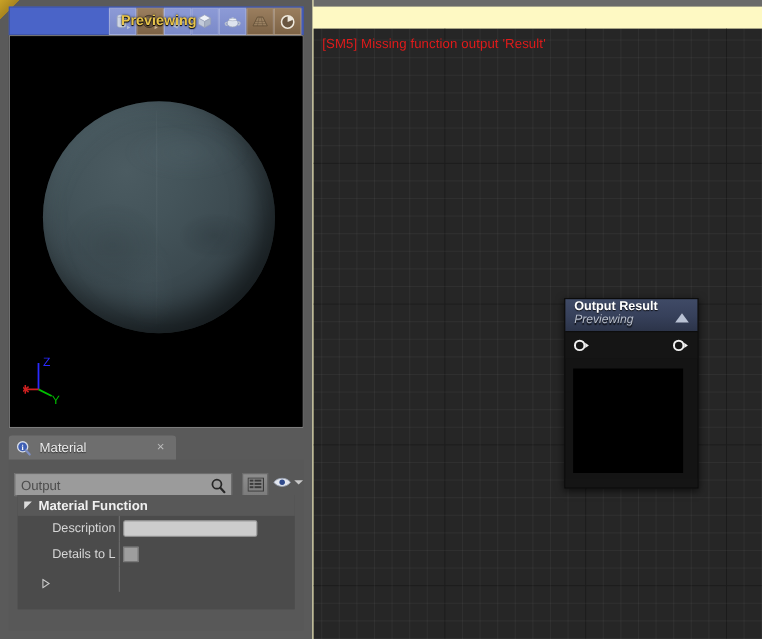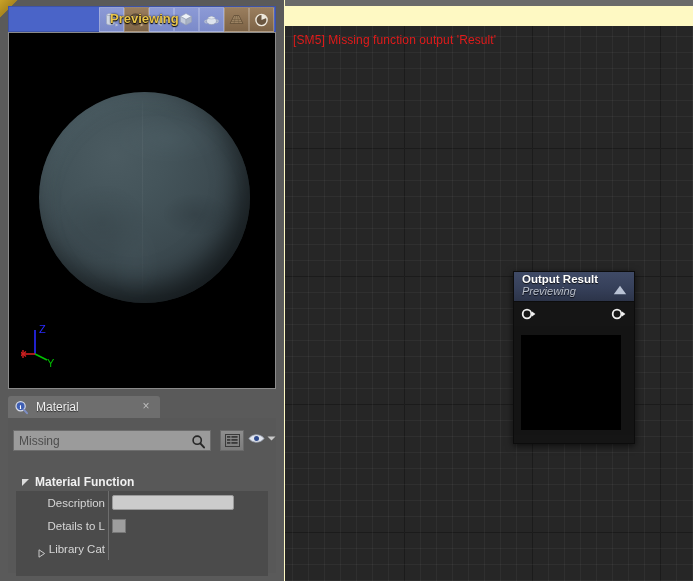--- a/index.html
+++ b/index.html
@@ -71,21 +71,21 @@
      display:flex;align-items:center;}
   #search-text{margin-left:5px;font-size:12px;color:#4d4d4d;}
   .mag-ico{position:absolute;right:4px;top:3px;}
   #grid-toggle{position:absolute;left:212px;top:0;width:24px;height:21px;
      background:linear-gradient(180deg,#8e8e8e,#7c7c7c);
      border:1px solid #6a6a6a;box-sizing:border-box;
      display:flex;align-items:center;justify-content:center;}
   #eye-btn{position:absolute;left:240px;top:2px;display:flex;align-items:center;gap:2px;}
 
   
-  #cat-block{position:absolute;left:8px;top:54px;width:252px;height:104px;background:#4b4b4b;}
+  #cat-block{position:absolute;left:8px;top:32px;width:252px;height:104px;background:#4b4b4b;}
   #cat-header{height:19px;background:#585858;display:flex;align-items:center;}
   .cat-arrow{margin-left:5px;}
   .cat-title{margin-left:5px;font-size:12px;font-weight:bold;color:#f0f0f0;}
   .prop-rows{position:relative;}
   .prop-row{position:relative;height:23px;display:flex;align-items:center;}
   .prop-row .lbl{position:absolute;left:0;width:92px;height:23px;
      display:flex;align-items:center;justify-content:flex-end;
      padding-right:3px;box-sizing:border-box;
      font-size:11.5px;color:#d6d6d6;overflow:hidden;white-space:nowrap;}
   .prop-split{position:absolute;left:92px;top:0;bottom:0;width:1px;background:#6d6d6d;}
@@ -238,21 +238,21 @@
         </svg>
       </span>
       <span class="tab-label">Material</span>
       <span class="tab-close">×</span>
     </div>
 
     <div id="details-panel">
 
       <div id="search-row">
         <div id="search-box">
-          <span id="search-text">Missing</span>
+          <span id="search-text">Output</span>
           <span class="mag-ico">
             <svg width="15" height="15" viewBox="0 0 15 15">
               <circle cx="6.2" cy="6.2" r="4.1" fill="none" stroke="#272727" stroke-width="1.6"></circle>
               <line x1="9.3" y1="9.4" x2="13" y2="13.4" stroke="#272727" stroke-width="2" stroke-linecap="round"></line>
             </svg>
           </span>
         </div>
 
         <div id="grid-toggle">
           <svg width="15" height="13" viewBox="0 0 15 13">
@@ -306,21 +306,20 @@
               <span class="chk-box"></span>
             </span>
           </div>
 
           <div class="prop-row">
             <span class="row-expander">
               <svg width="8" height="9" viewBox="0 0 8 9">
                   <path d="M1 0.8 L6.6 4.5 L1 8.2 Z" fill="none" stroke="#c8c8c8" stroke-width="1"></path>
                 </svg>
             </span>
-            <span class="lbl">Library Cat</span>
             <span class="prop-split"></span>
           </div>
 
         </div>
       </div>
     </div>
   </div>
 
   <div id="graph-topstrip"></div>
   <div id="graph">

